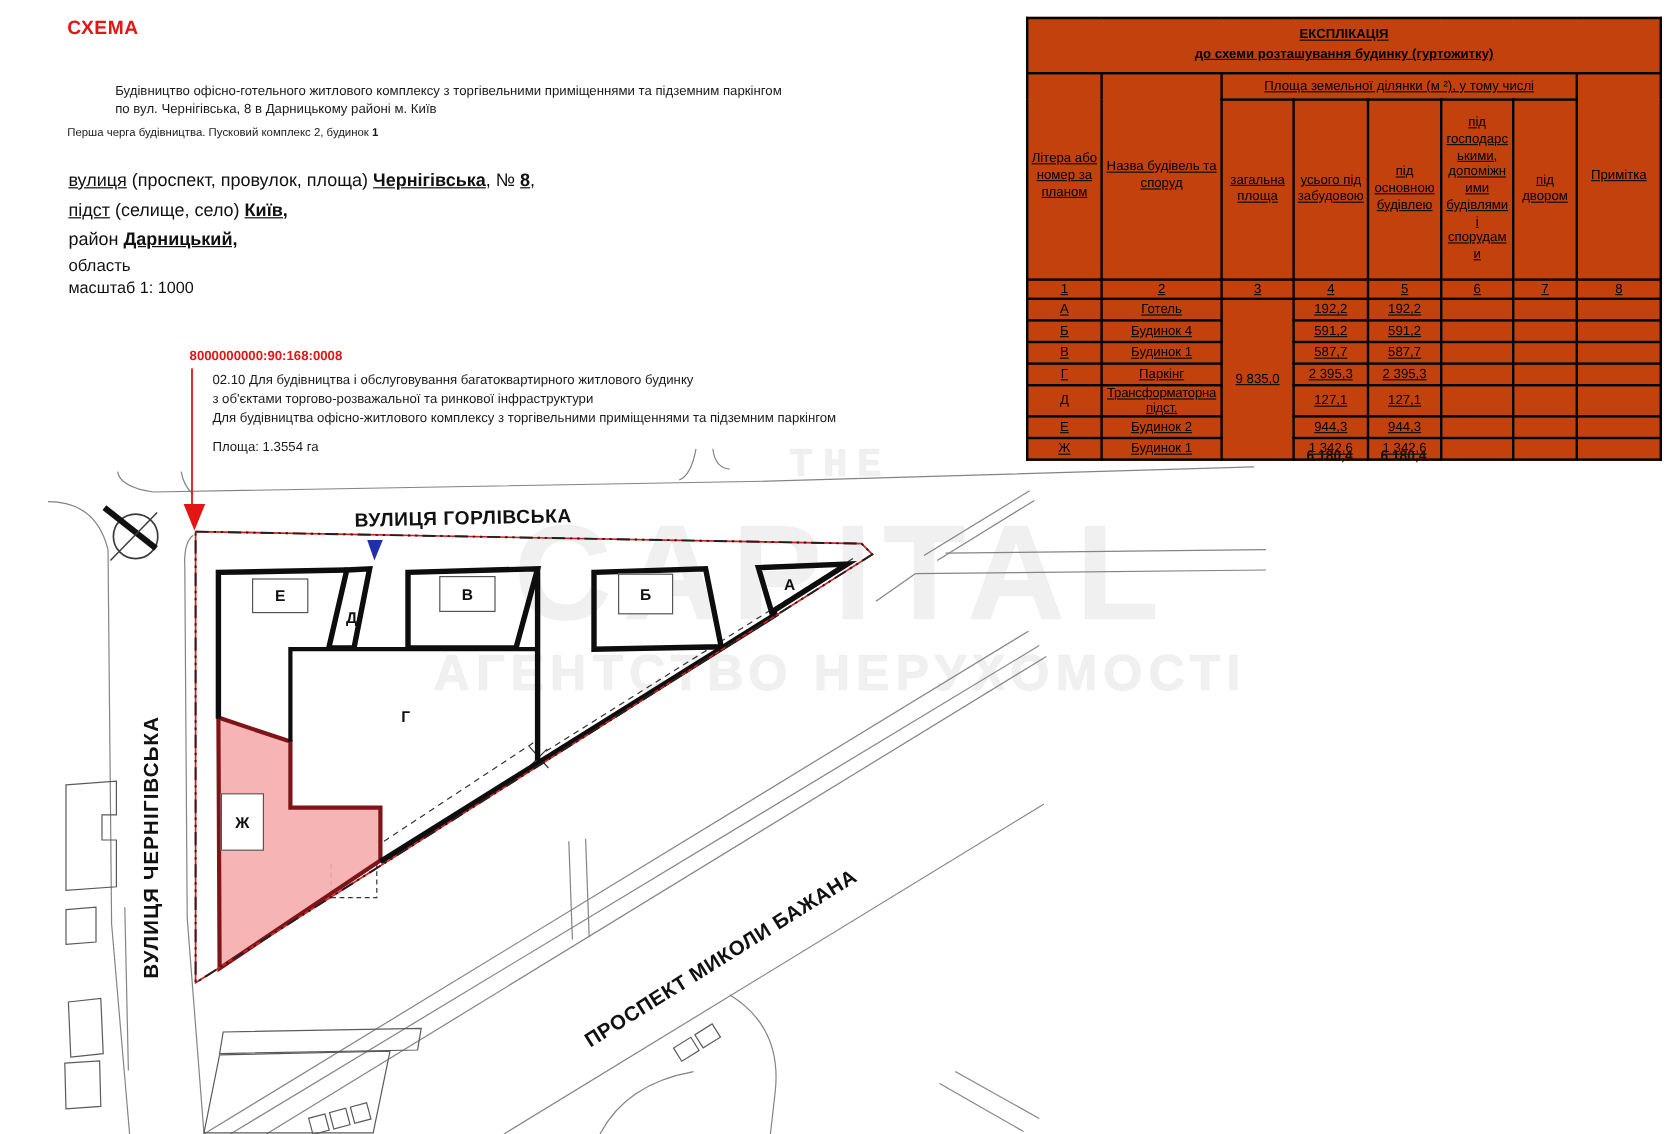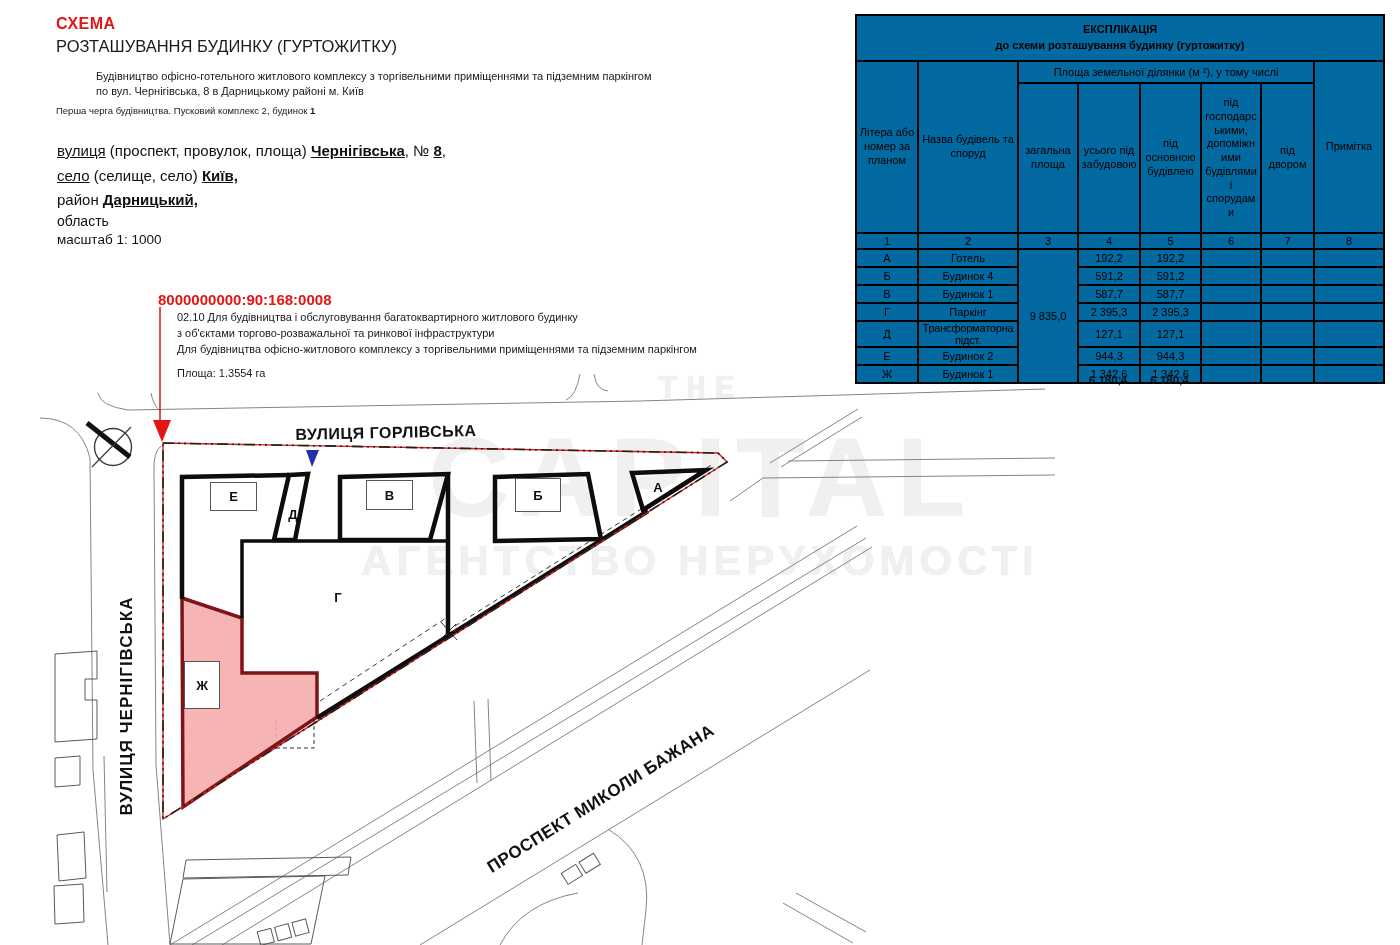--- a/index.html
+++ b/index.html
@@ -8,42 +8,42 @@
   .abs{position:absolute;}
   
   .schema{left:56px;top:15px;font-size:16px;font-weight:bold;color:#e31515;letter-spacing:.5px;}
   .doc-title{left:56px;top:37px;font-size:16.5px;color:#1a1a1a;}
   .desc{left:56px;top:69px;font-size:11px;line-height:15px;color:#1a1a1a;width:560px;margin-left:40px;}
   .stage{left:56px;top:105px;font-size:9.5px;color:#1a1a1a;}
   .addr{left:57px;top:142px;font-size:15px;color:#111;}
   .addr-line{position:absolute;left:0;white-space:nowrap;}
   .u{text-decoration:underline;}
   .bu{font-weight:bold;text-decoration:underline;margin-top:16px;}
-  .cadastral{left:158px;top:291px;font-size:15px;font-weight:bold;color:#e31515;}
+  .cadastral{left:158px;top:291px;font-size:11px;font-weight:bold;color:#e31515;}
   .purpose{left:177px;font-size:11px;color:#1a1a1a;white-space:nowrap;}
   
   .wm{color:#f0f0f0;text-shadow:0 0 1px #dcdcdc;font-weight:bold;text-align:center;
       transform:translate(-50%,-50%);white-space:nowrap;z-index:1;}
   .wm1{left:700px;top:389px;font-size:34px;letter-spacing:8px;font-family:Liberation Mono, monospace;}
   .wm2{left:702px;top:477px;font-size:112px;letter-spacing:10px;}
   .wm3{left:700px;top:561px;font-size:42px;letter-spacing:5px;}
   
   .map-label{font-weight:bold;color:#111;text-align:center;z-index:4;}
   .street-top{left:276px;top:424px;width:220px;font-size:16px;letter-spacing:.5px;transform:rotate(-1.2deg);}
   .street-left{left:127px;top:706px;width:380px;font-size:17px;letter-spacing:1px;
                transform:translate(-50%,-50%) rotate(-90deg);}
   .avenue{left:601px;top:799px;width:360px;font-size:17px;letter-spacing:.5px;
           transform:translate(-50%,-50%) rotate(-32deg);}
   .bletter{z-index:4;font-size:13px;font-weight:bold;color:#111;display:flex;
            align-items:center;justify-content:center;}
   .bbox{border:1px solid #555;background:#fff;}
   svg.mapsvg{position:absolute;left:0;top:0;z-index:2;}
   
   .tblwrap{left:855px;top:14px;z-index:5;}
-  table.xtable{border-collapse:collapse;table-layout:fixed;width:528px;background:#0369a1;}
+  table.xtable{border-collapse:collapse;table-layout:fixed;width:528px;background:#c2410c;text-decoration:underline;}
   table.xtable td{border:2px solid #000;text-align:center;vertical-align:middle;
                   padding:0 2px;font-size:11px;color:#000;overflow:hidden;}
   td.ttl{height:44px;text-align:left;vertical-align:top;font-size:12.5px;font-weight:bold;
          padding:3px 6px;line-height:1.45;}
   td.grp{height:20px;font-size:11px;}
   td.sub{height:148px;font-size:10.5px;line-height:1.25;word-break:break-word;}
   td.num{height:14px;font-size:11px;padding:0;}
   td.dat{height:16px;font-size:11px;}
   td.small-name{font-size:8px;letter-spacing:-.2px;}
   .totals{position:absolute;font-size:11.5px;font-weight:bold;text-align:center;z-index:5;}
@@ -51,33 +51,32 @@
 </head>
 <body>
 
 <div class="page">
 
   <div class="abs wm wm1">THE</div>
   <div class="abs wm wm2">CAPITAL</div>
   <div class="abs wm wm3">АГЕНТСТВО НЕРУХОМОСТІ</div>
 
   <div class="abs schema">СХЕМА</div>
-  <div class="abs doc-title">РОЗТАШУВАННЯ БУДИНКУ (ГУРТОЖИТКУ)</div>
   <div class="abs desc">
     <div>Будівництво офісно-готельного житлового комплексу з торгівельними приміщеннями та підземним паркінгом</div>
     <div>по вул. Чернігівська, 8 в Дарницькому районі м. Київ</div>
   </div>
   <div class="abs stage"><span>Перша черга будівництва. Пусковий комплекс 2, будинок </span><b>1</b></div>
 
   <div class="abs addr" style="width:600px;height:110px;">
     <div class="addr-line" style="top:0;">
       <span class="u">вулиця</span><span> (проспект, провулок, площа) </span><span class="bu">Чернігівська</span><span>, № </span><span class="bu">8</span><span>,</span>
     </div>
     <div class="addr-line" style="top:25px;">
-      <span class="u">село</span><span> (селище, село) </span><span class="bu">Київ,</span>
+      <span class="u">підст</span><span> (селище, село) </span><span class="bu">Київ,</span>
     </div>
     <div class="addr-line" style="top:49px;">
       <span>район </span><span class="bu">Дарницький,</span>
     </div>
     <div class="addr-line" style="top:71px;font-size:14px;">область</div>
     <div class="addr-line" style="top:90px;font-size:13.5px;">масштаб 1: 1000</div>
   </div>
 
   <div class="abs cadastral">8000000000:90:168:0008</div>
   <div class="abs purpose" style="top:311px;">02.10 Для будівництва і обслуговування багатоквартирного житлового будинку</div>

